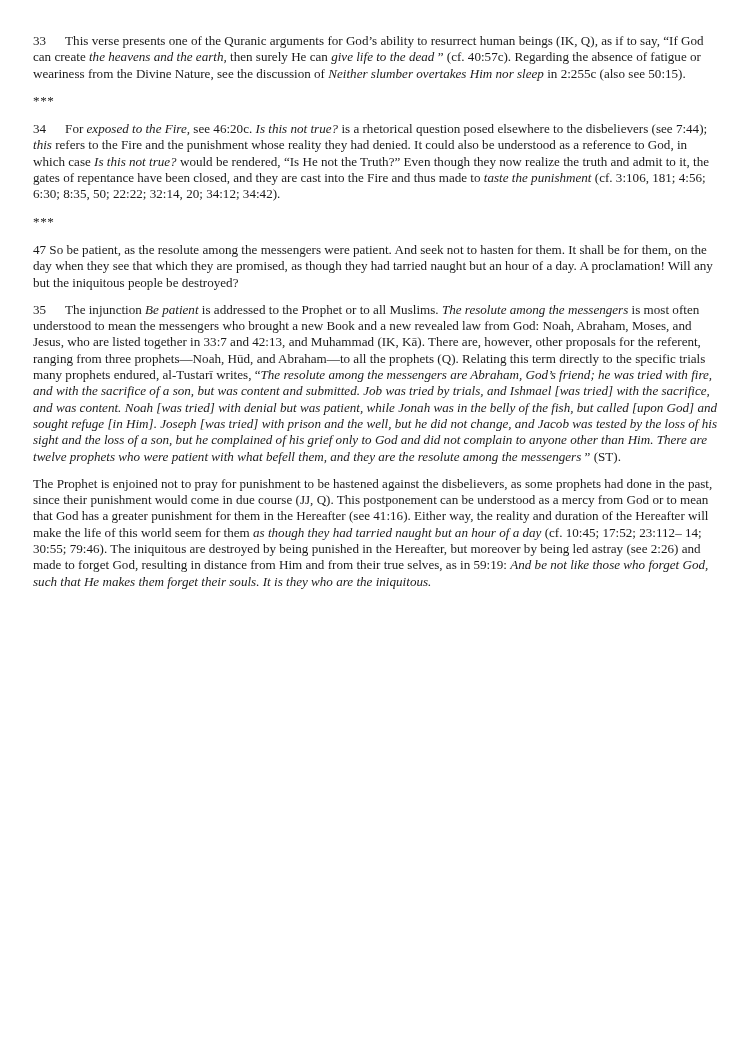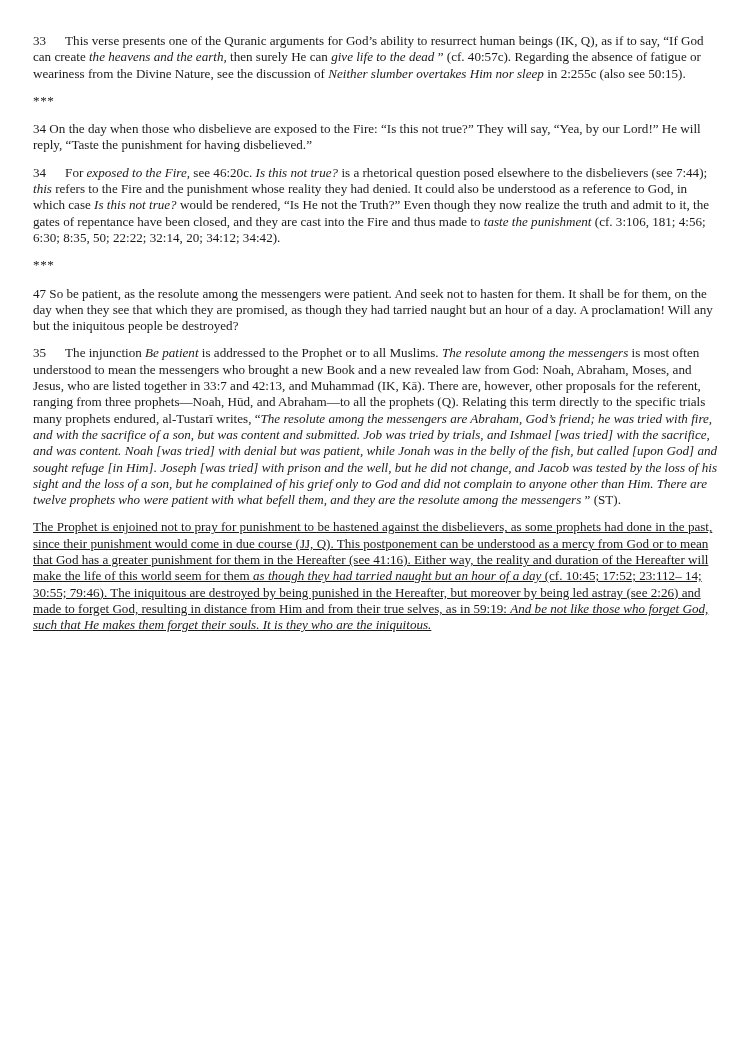--- a/index.html
+++ b/index.html
@@ -29,21 +29,20 @@
   .para {
     font-size: 13.1px;
     line-height: 16.3px;
     color: #1a1a1a;
     text-align: left;
     margin: 0 0 11px 0;
     -webkit-font-smoothing: antialiased;
   }
   .para.tight {
     margin-bottom: 12px;
-    text-decoration: underline;
   }
   .sep {
     font-size: 13.1px;
     line-height: 16.3px;
     color: #1a1a1a;
     letter-spacing: 0.6px;
     margin: 9px 0 12px 0;
   }
   .num-gap {
     display: inline-block;
@@ -59,21 +58,20 @@
 </head>
 <body>
 
 <div class="page">
   <div class="text-column">
 
     <p class="para"><span>33</span><span class="num-gap"></span><span>This verse presents one of the Quranic arguments for God’s ability to resurrect human beings (IK, Q), as if to say, “If God can create </span><i>the heavens and the earth,</i><span> then surely He can </span><i>give life to the dead </i><span>” (cf. 40:57c). Regarding the absence of fatigue or weariness from the Divine Nature, see the discussion of </span><i>Neither slumber overtakes Him nor sleep</i><span> in 2:255c (also see 50:15).</span></p>
 
     <div class="sep">***</div>
 
-    <p class="para verse"><span>34 On the day when those who disbelieve are exposed to the Fire: “Is this not true?” They will say, “Yea, by our Lord!” He will reply, “Taste the punishment for having disbelieved.”</span></p>
 
     <p class="para"><span>34</span><span class="num-gap"></span><span>For </span><i>exposed to the Fire,</i><span> see 46:20c. </span><i>Is this not true?</i><span> is a rhetorical question posed elsewhere to the disbelievers (see 7:44); </span><i>this</i><span> refers to the Fire and the punishment whose reality they had denied. It could also be understood as a reference to God, in which case </span><i>Is this not true?</i><span> would be rendered, “Is He not the Truth?” Even though they now realize the truth and admit to it, the gates of repentance have been closed, and they are cast into the Fire and thus made to </span><i>taste the punishment</i><span> (cf. 3:106, 181; 4:56; 6:30; 8:35, 50; 22:22; 32:14, 20; 34:12; 34:42).</span></p>
 
     <div class="sep">***</div>
 
     <p class="para verse"><span>47 So be patient, as the resolute among the messengers were patient. And seek not to hasten for them. It shall be for them, on the day when they see that which they are promised, as though they had tarried naught but an hour of a day. A proclamation! Will any but the iniquitous people be destroyed?</span></p>
 
     <p class="para"><span>35</span><span class="num-gap"></span><span>The injunction </span><i>Be patient</i><span> is addressed to the Prophet or to all Muslims. </span><i>The resolute among the messengers</i><span> is most often understood to mean the messengers who brought a new Book and a new revealed law from God: Noah, Abraham, Moses, and Jesus, who are listed together in 33:7 and 42:13, and Muhammad (IK, Kā). There are, however, other proposals for the referent, ranging from three prophets—Noah, Hūd, and Abraham—to all the prophets (Q). Relating this term directly to the specific trials many prophets endured, al-Tustarī writes, “</span><i>The resolute among the messengers are Abraham, God’s friend; he was tried with fire, and with the sacrifice of a son, but was content and submitted. Job was tried by trials, and Ishmael [was tried] with the sacrifice, and was content. Noah [was tried] with denial but was patient, while Jonah was in the belly of the fish, but called [upon God] and sought refuge [in Him]. Joseph [was tried] with prison and the well, but he did not change, and Jacob was tested by the loss of his sight and the loss of a son, but he complained of his grief only to God and did not complain to anyone other than Him. There are twelve prophets who were patient with what befell them, and they are </i><i>the resolute among the messengers </i><span>” (ST).</span></p>
 
     <p class="para tight"><span>The Prophet is enjoined not to pray for punishment to be hastened against the disbelievers, as some prophets had done in the past, since their punishment would come in due course (JJ, Q). This postponement can be understood as a mercy from God or to mean that God has a greater punishment for them in the Hereafter (see 41:16). Either way, the reality and duration of the Hereafter will make the life of this world seem for them </span><i>as though they had tarried naught but an hour of a day</i><span> (cf. 10:45; 17:52; 23:112– 14; 30:55; 79:46). The iniquitous are destroyed by being punished in the Hereafter, but moreover by being led astray (see 2:26) and made to forget God, resulting in distance from Him and from their true selves, as in 59:19: </span><i>And be not like those who forget God, such that He makes them forget their souls. It is they who are the iniquitous.</i></p>

